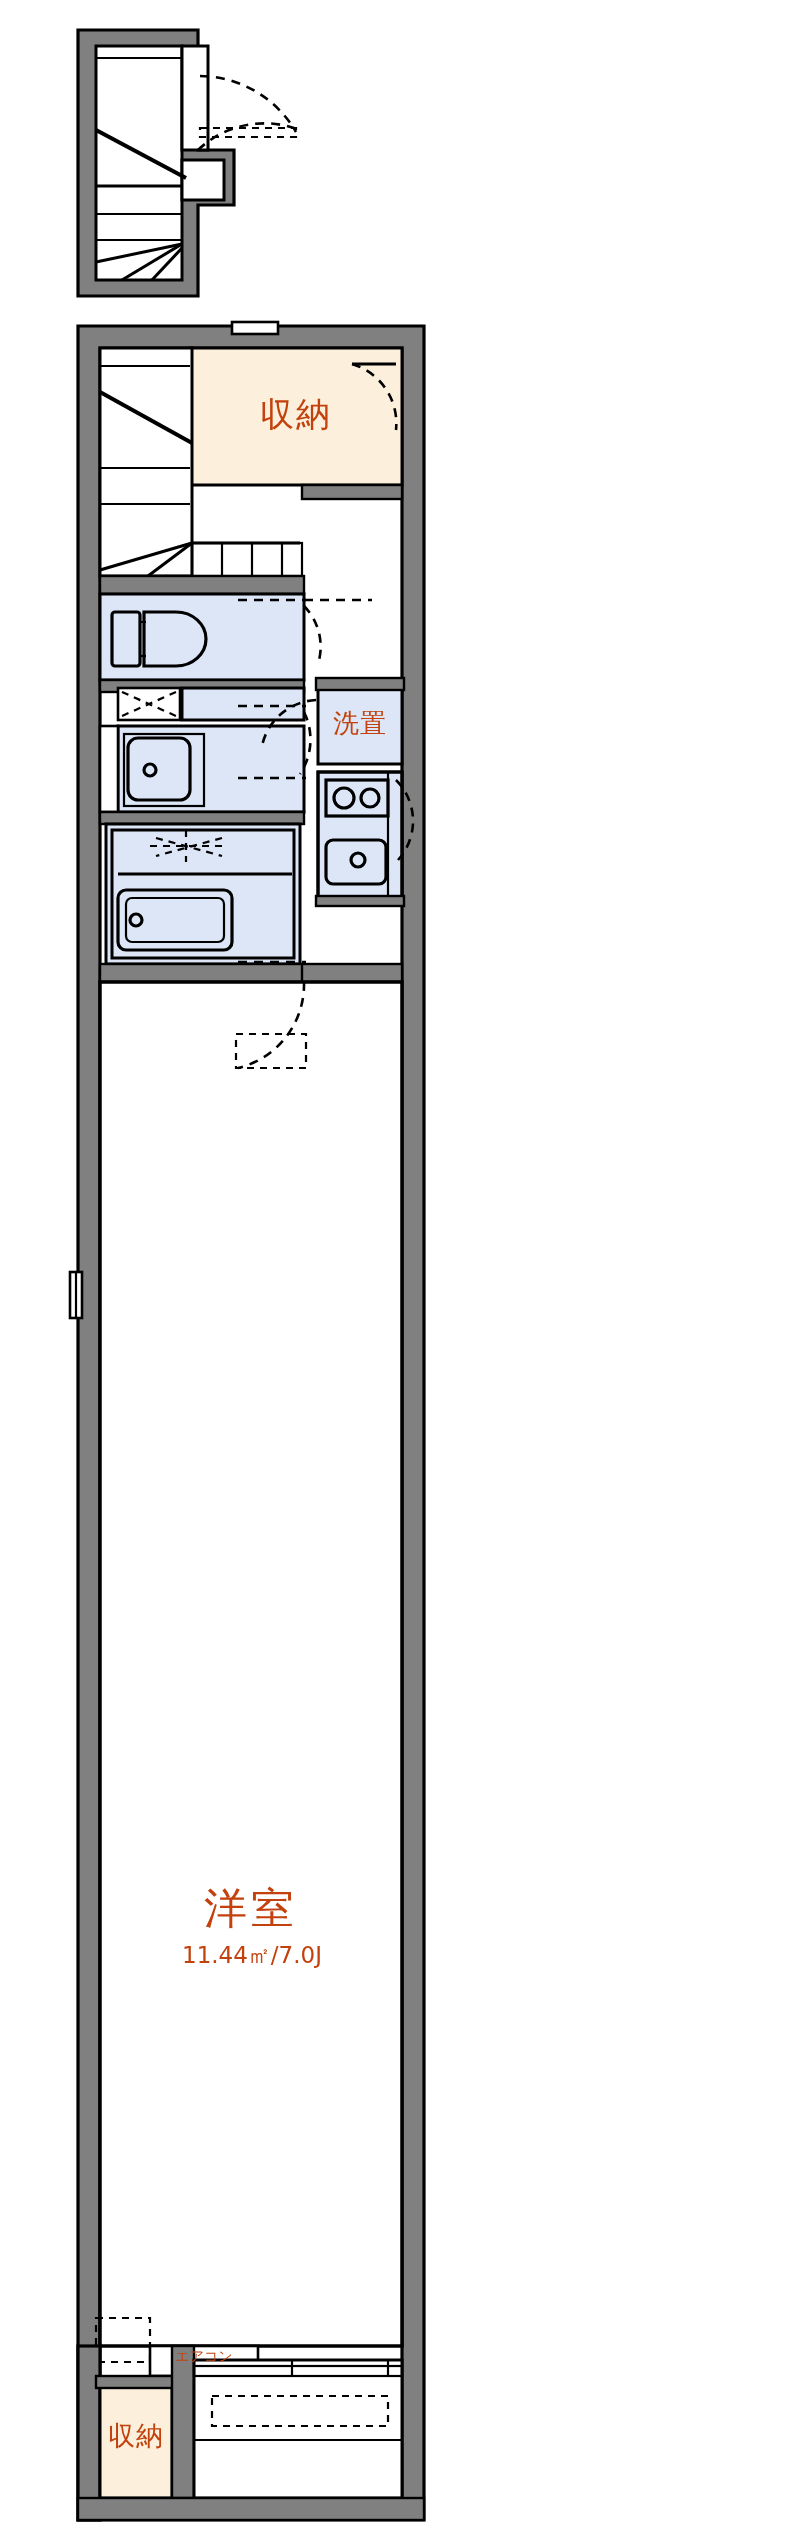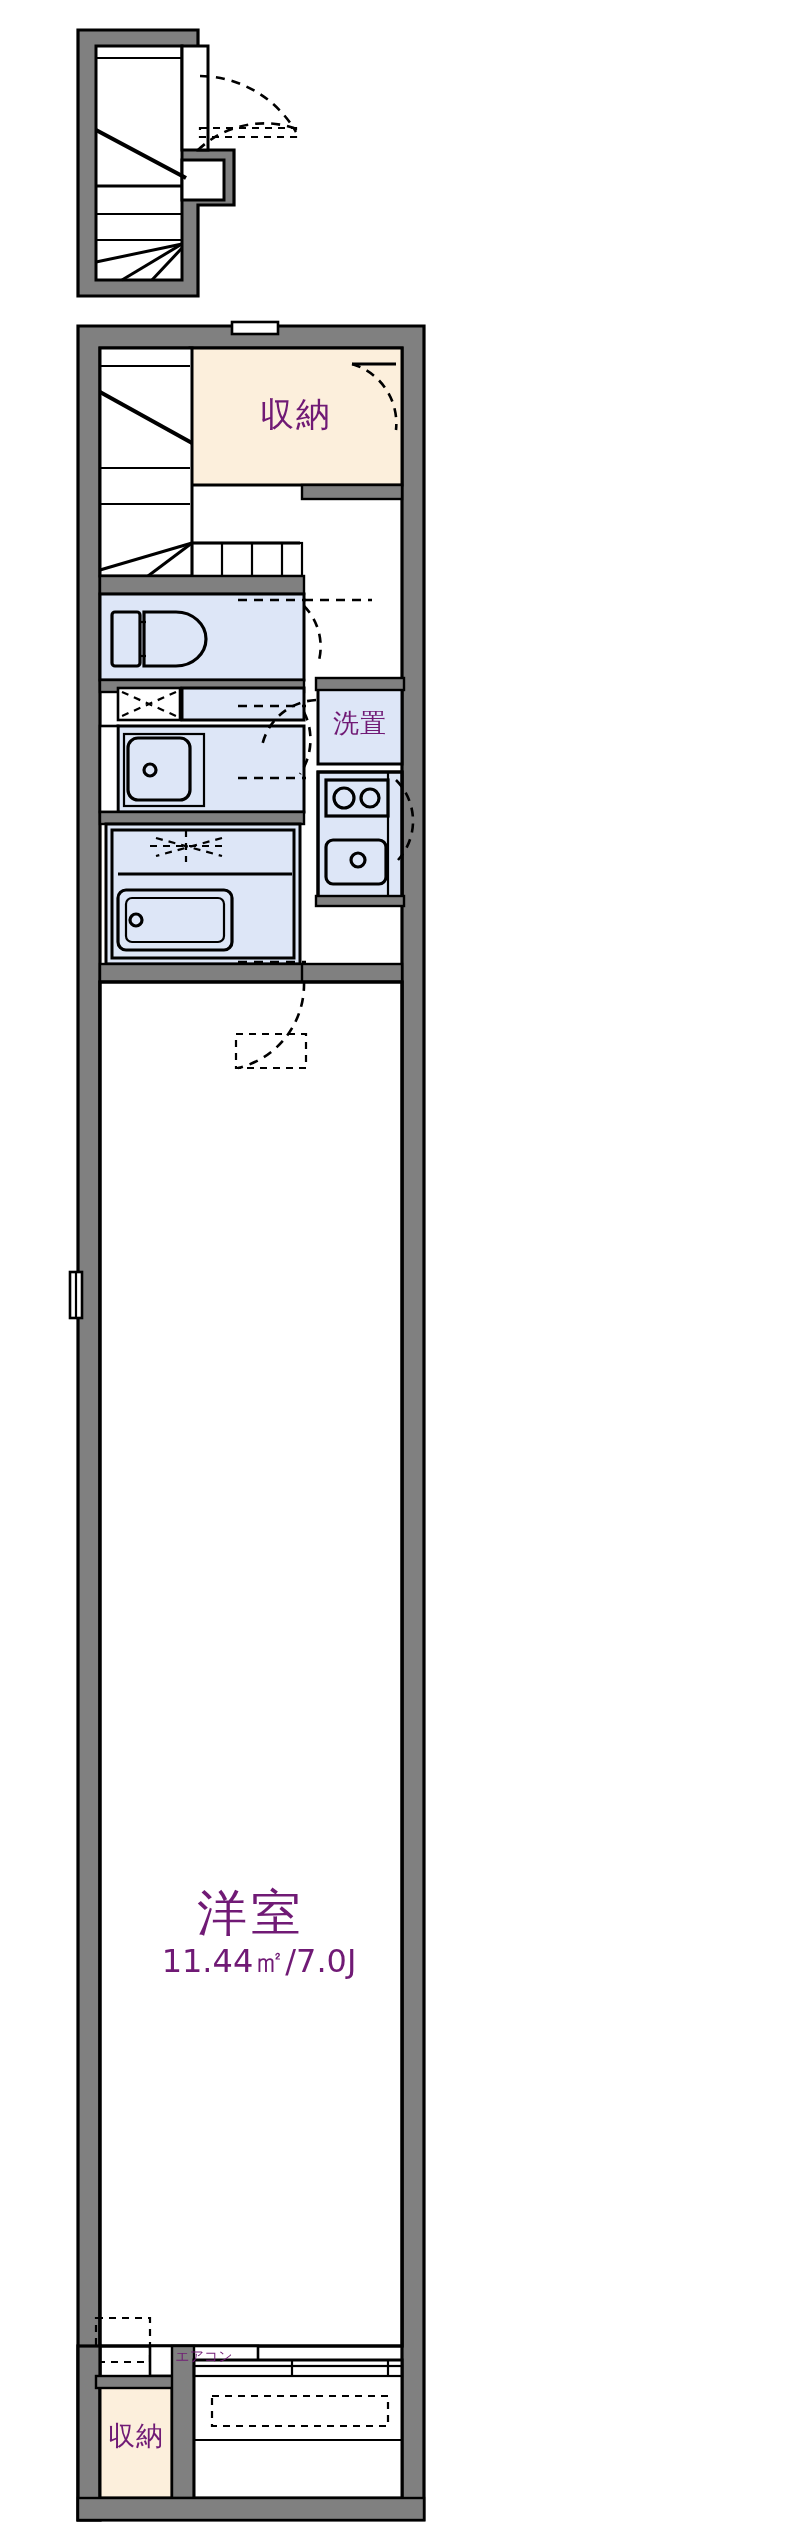--- a/index.html
+++ b/index.html
@@ -4,21 +4,21 @@
 <title>Floor Plan</title>
 <style>
   html,body{margin:0;padding:0;background:#ffffff;}
   body{
     width:800px;height:2539px;position:relative;overflow:hidden;
     font-family:"Liberation Sans","DejaVu Sans",sans-serif;
     color:#000;
   }
   #plan{position:absolute;left:0;top:0;width:800px;height:2539px;}
   .lbl{position:absolute;text-align:center;white-space:nowrap;
-       font-family:"DejaVu Sans","Liberation Sans",sans-serif;color:#701a75;}
+       font-family:"DejaVu Sans","Liberation Sans",sans-serif;color:#c2410c;}
 </style>
 </head>
 <body>
 
 <svg id="plan" viewBox="0 0 800 2539" xmlns="http://www.w3.org/2000/svg">
   <defs>
     <style>
       .wall{fill:#808080;stroke:#000;stroke-width:3.2;}
       .wallthin{fill:#808080;stroke:#000;stroke-width:2.4;}
       .room{fill:#ffffff;stroke:#000;stroke-width:3;}
@@ -221,19 +221,19 @@
     <line class="ln2" x1="388" y1="2360" x2="388" y2="2376"></line>
   </g>
 
   <rect class="wallthin" x="78" y="2498" width="346" height="22"></rect>
 </svg>
 
 <div class="lbl" style="left:232px;top:392px;width:128px;font-size:34px;letter-spacing:2px;">収納</div>
 
 <div class="lbl" style="left:318px;top:706px;width:84px;font-size:26px;letter-spacing:1px;">洗置</div>
 
-<div class="lbl" style="left:131px;top:1880px;width:240px;font-size:50px;letter-spacing:4px;">洋室</div>
-
-<div class="lbl" style="left:113px;top:1940px;width:292px;font-size:32px;">11.44㎡/7.0J</div>
+<div class="lbl" style="left:131px;top:1880px;width:240px;font-size:43px;letter-spacing:4px;">洋室</div>
+
+<div class="lbl" style="left:106px;top:1940px;width:292px;font-size:23px;">11.44㎡/7.0J</div>
 
 <div class="lbl" style="left:150px;top:2348px;width:108px;font-size:14px;letter-spacing:0px;">エアコン</div>
 
 <div class="lbl" style="left:100px;top:2418px;width:72px;font-size:27px;letter-spacing:1px;">収納</div>
 
 </body></html>

